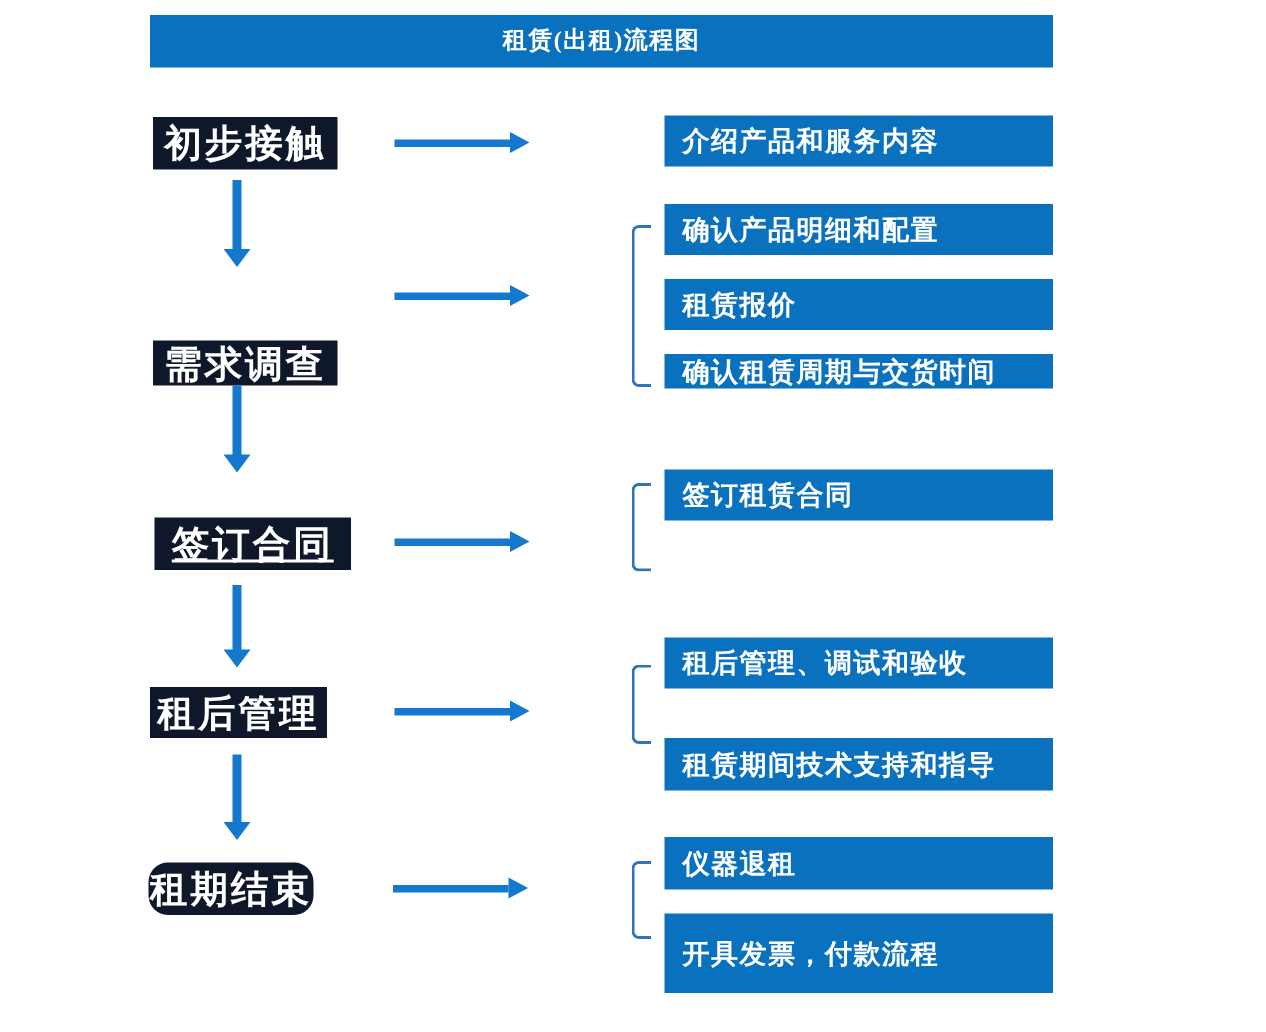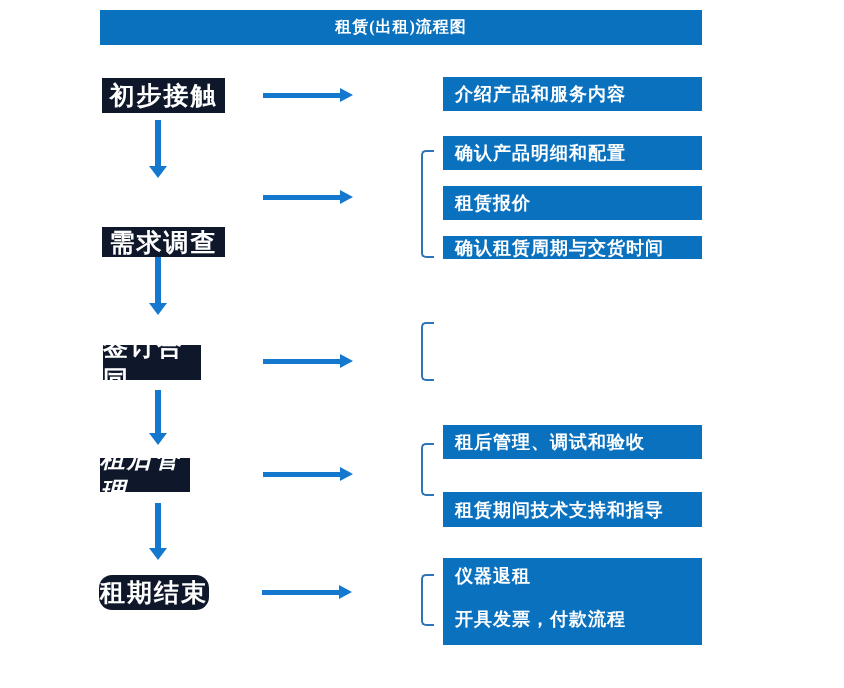--- a/index.html
+++ b/index.html
@@ -59,22 +59,22 @@
 </style>
 </head>
 <body>
 
 <div class="canvas">
 
   <div class="title">租赁(出租)流程图</div>
 
   <div class="stage" style="left:102px;top:78px;width:123px;height:35px;">初步接触</div>
   <div class="stage" style="left:102px;top:186px;width:123px;height:30px;margin-top:41px;">需求调查</div>
-  <div class="stage" style="left:103px;top:345px;width:98px;height:35px;">签订合同</div>
-  <div class="stage" style="left:100px;top:458px;width:90px;height:34px;font-style:italic;">租后管理</div>
+  <div class="stage" style="left:103px;top:345px;width:131px;height:35px;text-decoration:underline;">签订合同</div>
+  <div class="stage" style="left:100px;top:458px;width:118px;height:34px;">租后管理</div>
   <div class="stage" style="left:99px;top:575px;width:110px;height:35px;border-radius:13px;">租期结束</div>
 
   <div class="v-arrow" style="left:149px;top:120px;height:58px;">
       <i class="shaft"></i>
       <i class="head"></i>
     </div>
   <div class="v-arrow" style="left:149px;top:257px;height:58px;">
       <i class="shaft"></i>
       <i class="head"></i>
     </div>
@@ -112,20 +112,21 @@
   <div class="bracket" style="top:322px;height:59px;"></div>
   <div class="bracket" style="top:443px;height:53px;"></div>
   <div class="bracket" style="top:574px;height:52px;"></div>
 
   <div class="detail" style="top:77px;">介绍产品和服务内容</div>
 
   <div class="detail" style="top:186px;">租赁报价</div>
   <div class="detail" style="top:136px;">确认产品明细和配置</div>
   <div class="detail" style="top:236px;height:23px;">确认租赁周期与交货时间</div>
 
+  <div class="detail" style="top:313px;">签订租赁合同</div>
 
   <div class="detail" style="top:425px;">租后管理、调试和验收</div>
   <div class="detail" style="top:492px;height:35px;">租赁期间技术支持和指导</div>
 
   <div class="detail" style="top:558px;height:35px;">仪器退租</div>
-  <div class="detail" style="top:592px;height:53px;">开具发票，付款流程</div>
+  <div class="detail" style="top:609px;height:53px;">开具发票，付款流程</div>
 
 </div>
 
 </body></html>

